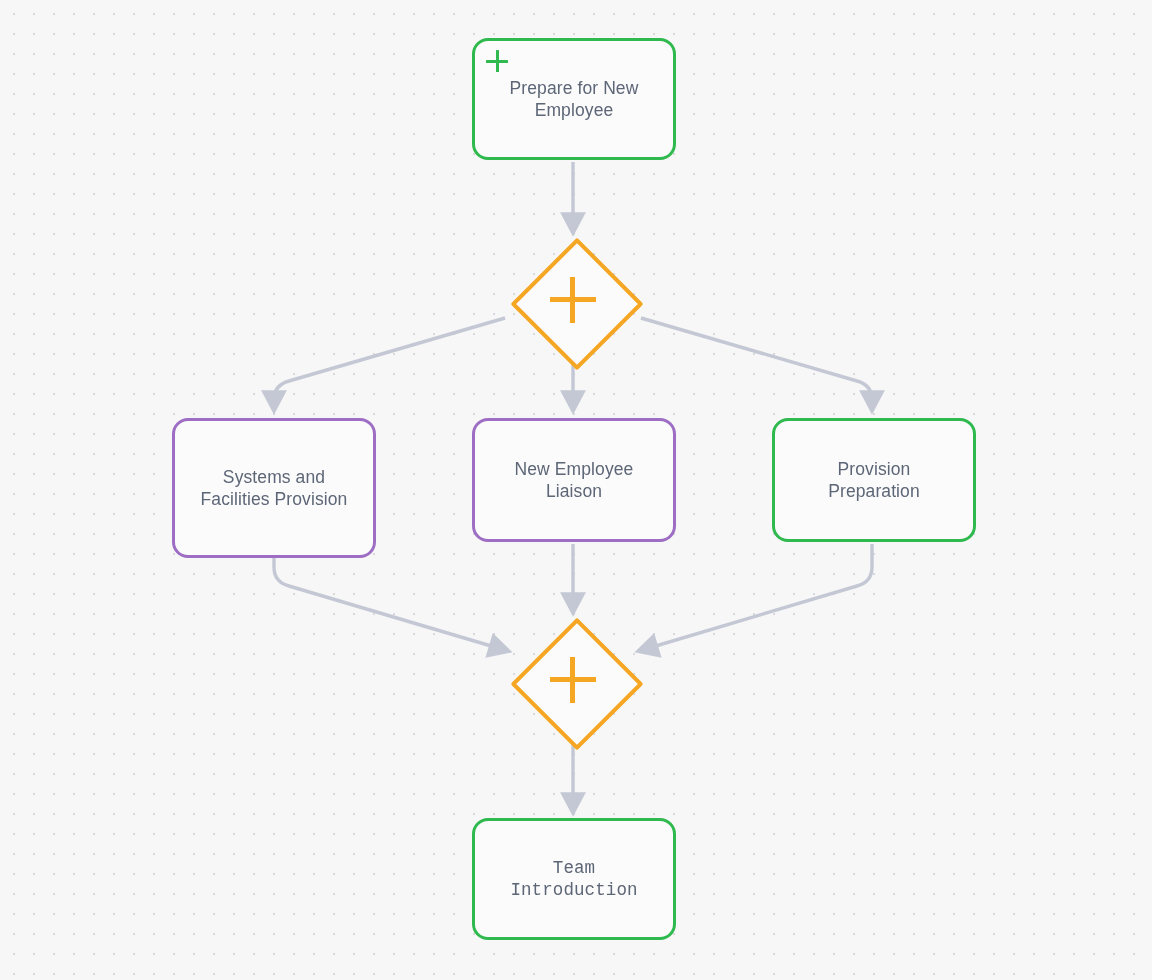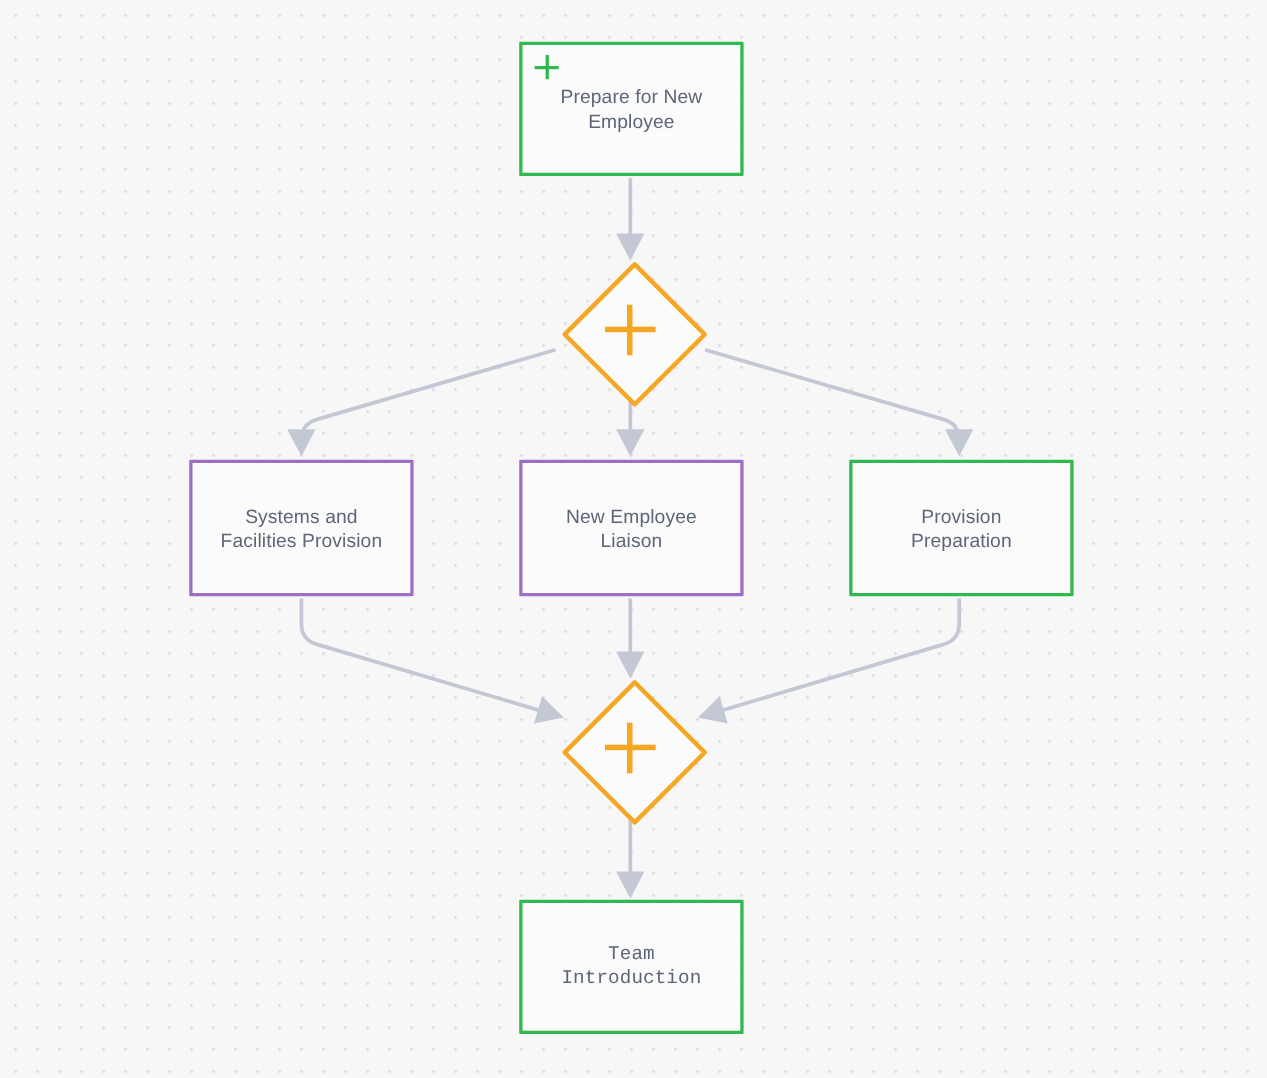--- a/index.html
+++ b/index.html
@@ -35,21 +35,21 @@
     width: 1152px;
     height: 980px;
     pointer-events: none;
   }
 
   
   .node {
     position: absolute;
     box-sizing: border-box;
     background: #fbfbfb;
-    border-radius: 1px;
+    border-radius: 16px;
     border-style: solid;
     border-width: 3px;
     display: flex;
     align-items: center;
     justify-content: center;
     text-align: center;
   }
   .node .node-label {
     font-size: 17.5px;
     line-height: 22px;
@@ -165,21 +165,21 @@
     <span class="expand-icon"></span>
     <span class="node-label">Prepare for New
 Employee</span>
   </div>
 
   <div class="gateway" style="left:512px; top:239px;">
     <span class="gw-shape"></span>
     <span class="gw-plus"></span>
   </div>
 
-  <div class="node purple" style="left:172px; top:418px; width:204px; height:124px;">
+  <div class="node purple" style="left:172px; top:418px; width:204px; height:140px;">
     <span class="node-label">Systems and
 Facilities Provision</span>
   </div>
 
   <div class="node purple" style="left:472px; top:418px; width:204px; height:124px;">
     <span class="node-label">New Employee
 Liaison</span>
   </div>
 
   <div class="node green" style="left:772px; top:418px; width:204px; height:124px;">

